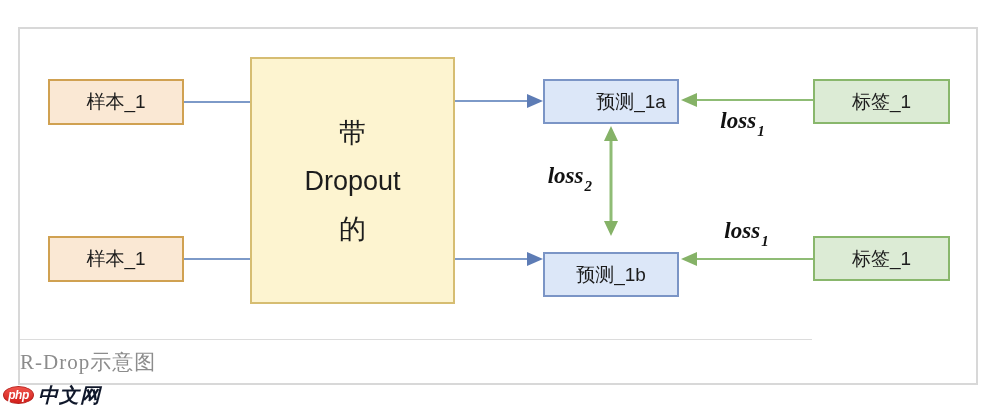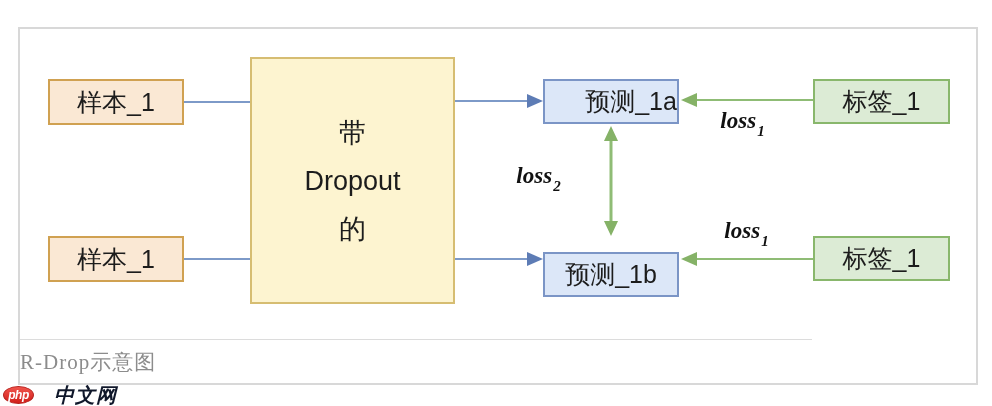--- a/index.html
+++ b/index.html
@@ -15,21 +15,21 @@
   .caption-strip{
     position:absolute;left:20px;top:339px;width:792px;height:44px;
     border-top:1px solid #dcdcdc;display:flex;align-items:center;justify-content:flex-start;
   }
   .caption{
     font-family:"Liberation Serif",serif;font-size:21px;color:#8c8c8c;letter-spacing:1px;
   }
   
   .node{
     position:absolute;display:flex;align-items:center;justify-content:center;
-    box-sizing:border-box;font-size:25px;color:#1c1c1c;border:2px solid;
+    box-sizing:border-box;font-size:19px;color:#1c1c1c;border:2px solid;
   }
   .node-sample{background:#fae8d4;border-color:#d0a151;}
   .node-model{
     background:#fdf4d0;border-color:#d6bd72;flex-direction:column;
     font-size:27px;line-height:48px;
   }
   .node-pred{background:#dce7f8;border-color:#7b95c6;}
   .node-label{background:#dcebd5;border-color:#89b76c;}
   #sample-top{left:48px;top:79px;width:136px;height:46px;}
   #sample-bottom{left:48px;top:236px;width:136px;height:46px;}
@@ -41,23 +41,23 @@
   
   .edges-svg{position:absolute;left:0;top:0;pointer-events:none;}
   
   .loss{
     position:absolute;font-family:Liberation Serif, serif;font-weight:bold;
     font-style:italic;font-size:23px;color:#111111;text-align:center;
   }
   .loss sub{font-size:15px;position:relative;top:2px;left:1px;}
   #loss1-top{left:696px;top:108px;width:92px;}
   #loss1-bottom{left:700px;top:218px;width:92px;}
-  #loss2{left:500px;top:163px;width:76px;}
+  #loss2{left:515px;top:163px;width:76px;text-align:right;}
   
-  .watermark{position:absolute;left:3px;top:385px;height:20px;display:flex;align-items:center;gap:16px;}
+  .watermark{position:absolute;left:3px;top:385px;height:20px;display:flex;align-items:center;}
   .wm-ellipse{
     width:31px;height:18px;border-radius:50%;
     background:linear-gradient(#f0544c,#d21f1a);border:1px solid #b5201c;
     display:flex;align-items:center;justify-content:center;box-sizing:border-box;
   }
   .wm-ellipse span{
     color:#ffffff;font-size:12px;font-weight:bold;font-style:italic;line-height:1;
     letter-spacing:-0.5px;
   }
   .wm-site{

